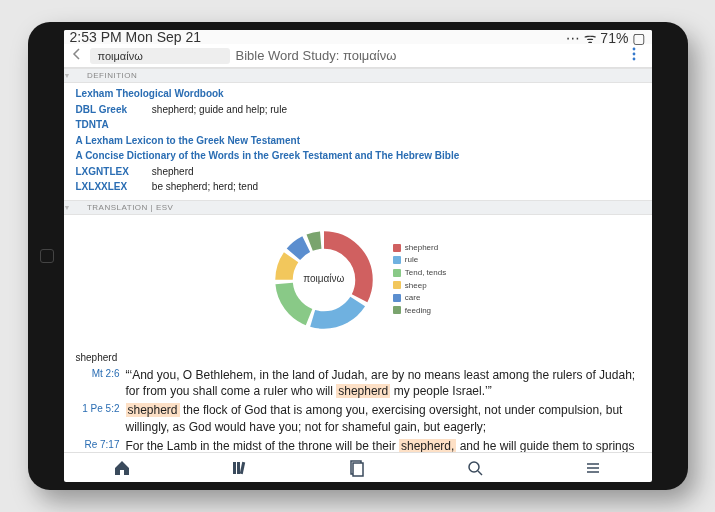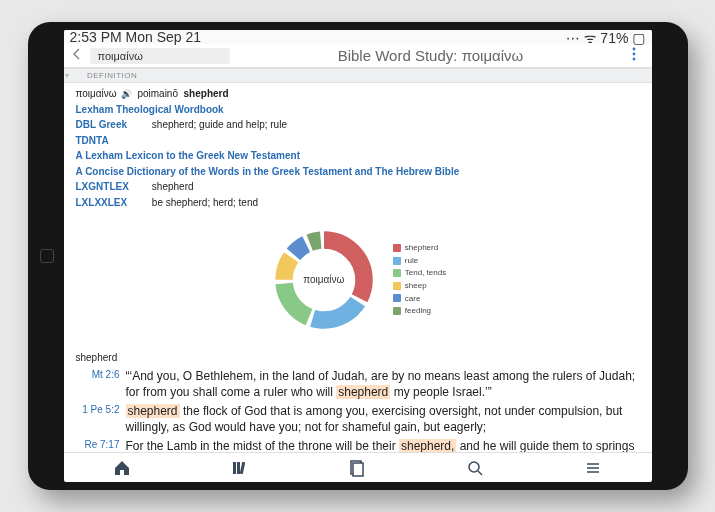--- a/index.html
+++ b/index.html
@@ -60,21 +60,21 @@
   }
   .back-chev { width: 14px; text-align: center; color: #555; font-size: 12px; cursor: pointer;}
   .search-pill {
     background: #eee;
     border-radius: 3px;
     padding: 2px 8px;
     flex: 0 0 140px;
     font-size: 11px;
     color: #333;
   }
-  .title-center { flex: 1; text-align: center; font-size: 15px; color: #666;}
+  .title-center { flex: 1; font-size: 13px; color: #666;}
   .more-dots { width: 14px; color: #3478cc; font-size: 14px; font-weight: bold; cursor:pointer;}
   .content { flex:1; overflow-y: auto; }
   .section-header {
     background: #eef0f2;
     color: #888;
     font-size: 8px;
     letter-spacing: 0.5px;
     padding: 2px 0;
     border-top: 1px solid #e2e2e2;
     border-bottom: 1px solid #e2e2e2;
@@ -140,37 +140,35 @@
       </div>
     </div>
 
     <div class="content">
 
       <div class="section-header">
         <span class="tri">▼</span>
         <span>DEFINITION</span>
       </div>
       <div class="section-body">
-        <div class="defline">
-          <span class="greek">ποιμαίνω</span>
-          <span class="speaker">🔊</span>
-          <span>poimainō</span>&nbsp;
-          <span class="gloss">shepherd</span>
-        </div>
         <div id="lex-list">
             <div class="defline"><span class="lexname">Lexham Theological Wordbook</span></div>
             <div class="defline"><span class="lexname">DBL Greek</span>&nbsp;&nbsp;&nbsp;shepherd; guide and help; rule</div>
             <div class="defline"><span class="lexname">TDNTA</span></div>
             <div class="defline"><span class="lexname">A Lexham Lexicon to the Greek New Testament</span></div>
             <div class="defline"><span class="lexname">A Concise Dictionary of the Words in the Greek Testament and The Hebrew Bible</span></div>
             <div class="defline"><span class="lexname">LXGNTLEX</span>&nbsp;&nbsp;&nbsp;shepherd</div>
             <div class="defline"><span class="lexname">LXLXXLEX</span>&nbsp;&nbsp;&nbsp;be shepherd; herd; tend</div>
           </div>
       </div>
 
+      <div class="section-header">
+        <span class="tri">▼</span>
+        <span>TRANSLATION | ESV</span>
+      </div>
       <div class="section-body">
         <div class="chart-wrap">
           <div class="donut">
             <svg viewBox="0 0 44 44" id="donut-svg">
                 <circle cx="22" cy="22" r="16" fill="none" stroke="#d06060" stroke-width="7" stroke-dasharray="32.680528071056955 67.85043684381642" stroke-dashoffset="0" transform="rotate(-90 22 22)"></circle>
                 <circle cx="22" cy="22" r="16" fill="none" stroke="#6fb1e0" stroke-width="7" stroke-dasharray="20.616812281272143 79.91415263360123" stroke-dashoffset="-34.180528071056955" transform="rotate(-90 22 22)"></circle>
                 <circle cx="22" cy="22" r="16" fill="none" stroke="#89c987" stroke-width="7" stroke-dasharray="17.60088333382594 82.93008158104743" stroke-dashoffset="-56.2973403523291" transform="rotate(-90 22 22)"></circle>
                 <circle cx="22" cy="22" r="16" fill="none" stroke="#f2c75c" stroke-width="7" stroke-dasharray="9.558406140636071 90.97255877423731" stroke-dashoffset="-75.39822368615503" transform="rotate(-90 22 22)"></circle>
                 <circle cx="22" cy="22" r="16" fill="none" stroke="#5b8ecf" stroke-width="7" stroke-dasharray="6.542477193189871 93.98848772168351" stroke-dashoffset="-86.4566298267911" transform="rotate(-90 22 22)"></circle>
                 <circle cx="22" cy="22" r="16" fill="none" stroke="#7aa46e" stroke-width="7" stroke-dasharray="4.531857894892402 95.99910701998098" stroke-dashoffset="-94.49910701998097" transform="rotate(-90 22 22)"></circle>

